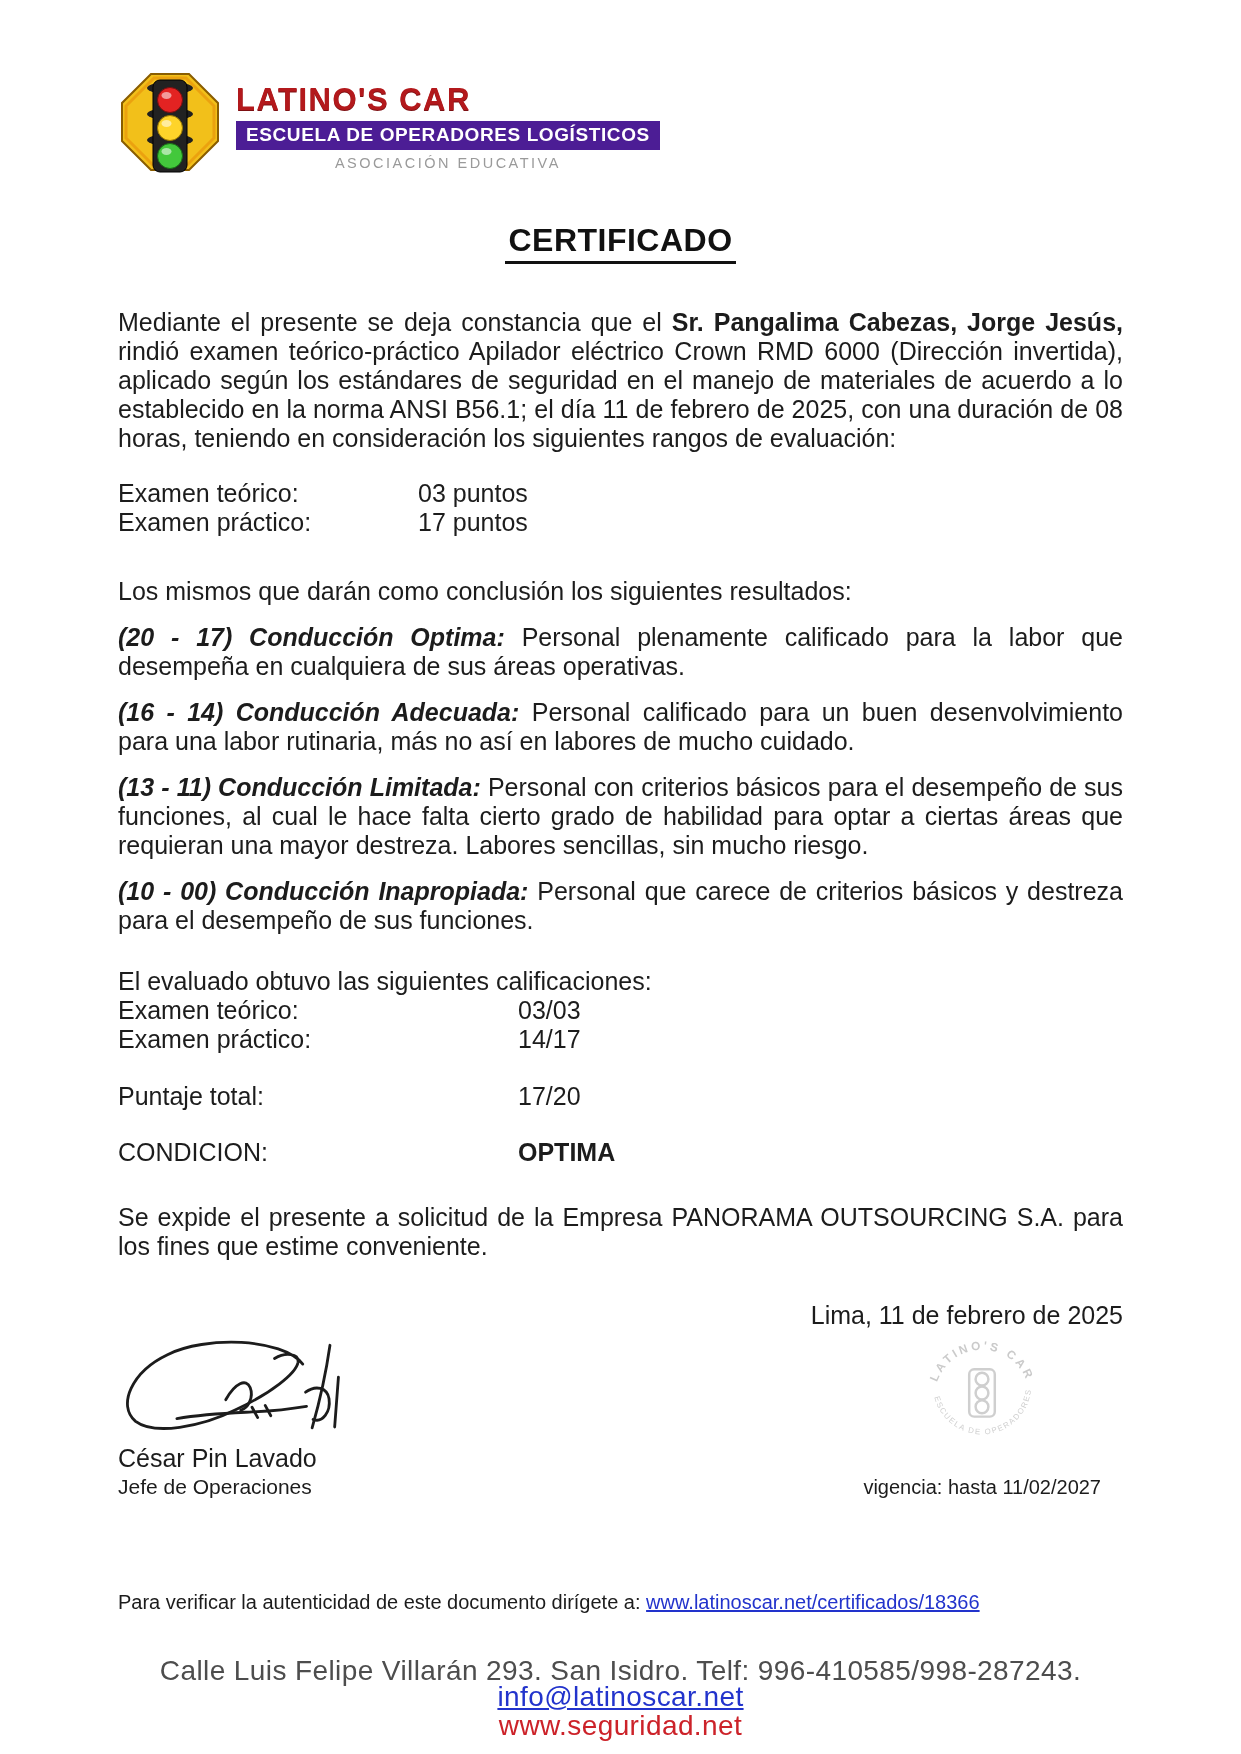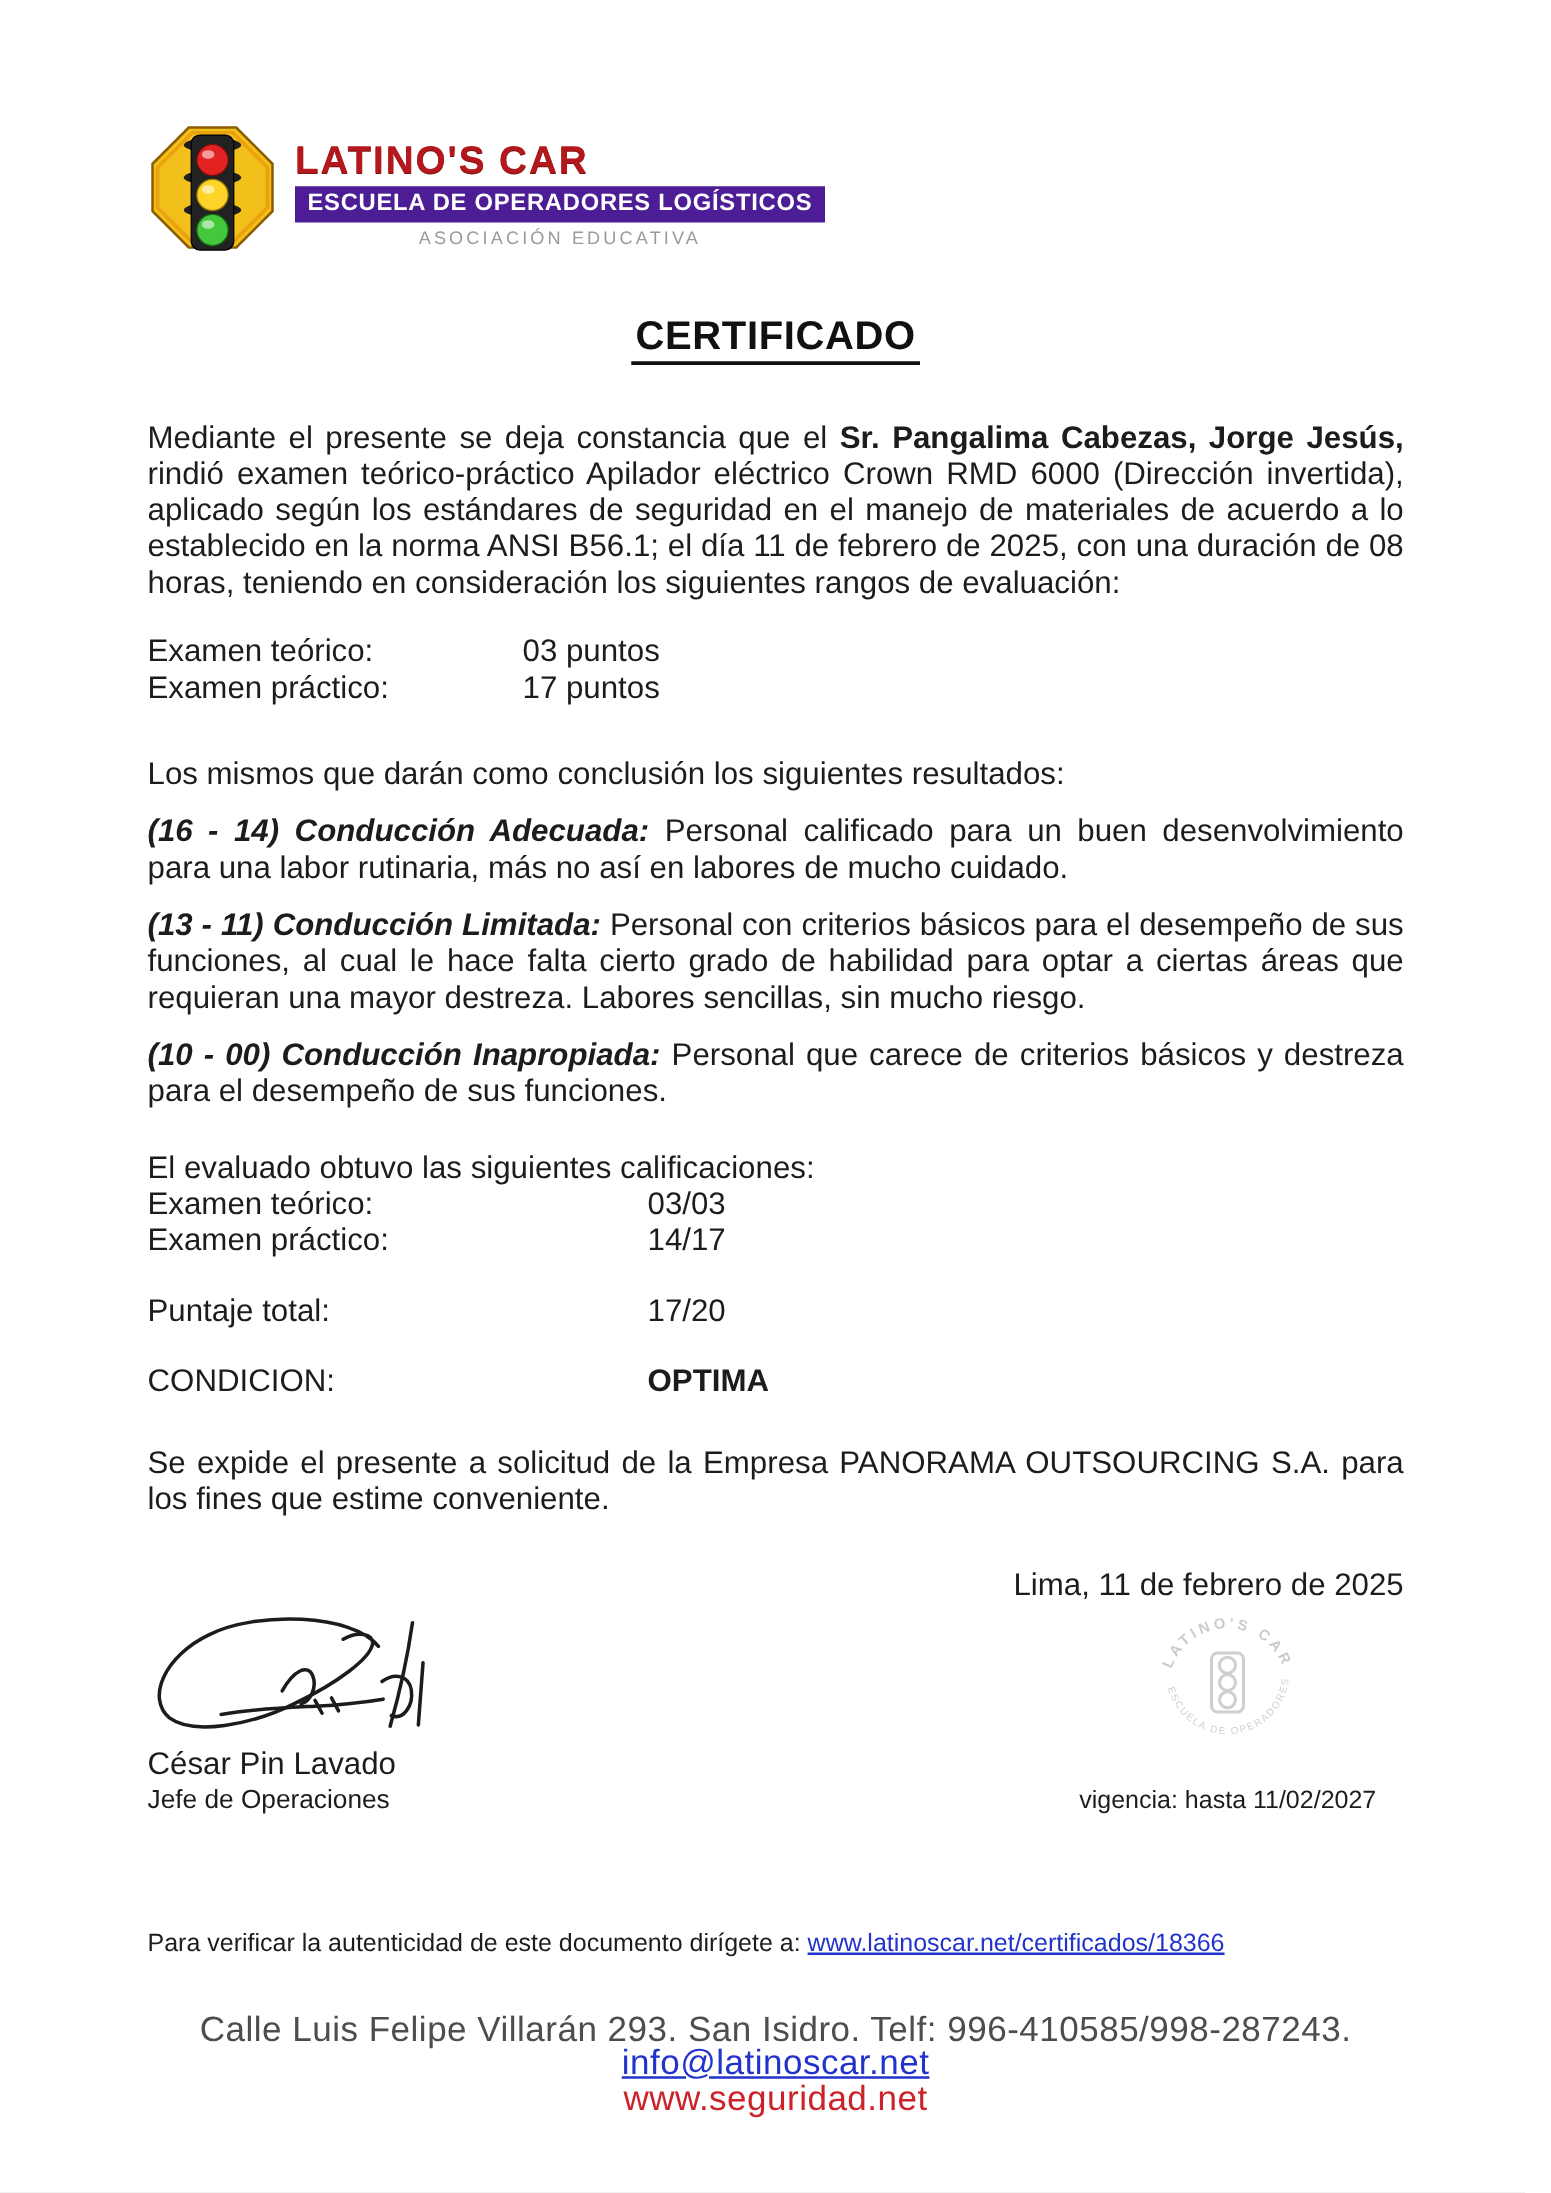--- a/index.html
+++ b/index.html
@@ -2,21 +2,21 @@
 <html><head>
 <meta charset="utf-8">
 <style>
   * { margin:0; padding:0; box-sizing:border-box; }
   html,body { background:#e8e8e8; }
   .page {
     width:1241px; height:1754px; margin:0 auto; background:#ffffff;
     font-family:"Liberation Sans", sans-serif; color:#1c1c1c; position:relative;
     overflow:hidden;
   }
-  .content { padding:70px 118px 0 118px;margin-top:28px; }
+  .content { padding:70px 118px 0 118px; }
 
   
   .logo-row { display:flex; align-items:flex-start; gap:14px; height:104px; }
   .logo-mark { flex:0 0 auto; }
   .logo-text { padding-top:12px; }
   .brand { font-size:31px; font-weight:bold; letter-spacing:1.5px; color:#b3191c;
            text-shadow:0 1px 0 #7d0f12; white-space:nowrap; }
   .school-bar { display:inline-block; background:#4c1d95; color:#ffffff; font-weight:bold;
                 font-size:19px; letter-spacing:.6px; padding:3px 10px 4px 10px; margin-top:3px;
                 white-space:nowrap; }
@@ -106,20 +106,21 @@
       <div class="score-row">
         <span class="score-label">Examen teórico:</span><span>03 puntos</span>
       </div>
       <div class="score-row">
         <span class="score-label">Examen práctico:</span><span>17 puntos</span>
       </div>
     </div>
 
     <p class="para conclusion">Los mismos que darán como conclusión los siguientes resultados:</p>
 
+    <p class="para cat"><span class="cat-lead">(20 - 17) Conducción Optima:</span><span> Personal plenamente calificado para la labor que desempeña en cualquiera de sus áreas operativas.</span></p>
     <p class="para cat"><span class="cat-lead">(16 - 14) Conducción Adecuada:</span><span> Personal calificado para un buen desenvolvimiento para una labor rutinaria, más no así en labores de mucho cuidado.</span></p>
     <p class="para cat"><span class="cat-lead">(13 - 11) Conducción Limitada:</span><span> Personal con criterios básicos para el desempeño de sus funciones, al cual le hace falta cierto grado de habilidad para optar a ciertas áreas que requieran una mayor destreza. Labores sencillas, sin mucho riesgo.</span></p>
     <p class="para cat"><span class="cat-lead">(10 - 00) Conducción Inapropiada:</span><span> Personal que carece de criterios básicos y destreza para el desempeño de sus funciones.</span></p>
 
     <div class="results-block">
       <div>El evaluado obtuvo las siguientes calificaciones:</div>
       <div>
         <span class="result-label">Examen teórico:</span><span>03/03</span>
       </div>
       <div>

